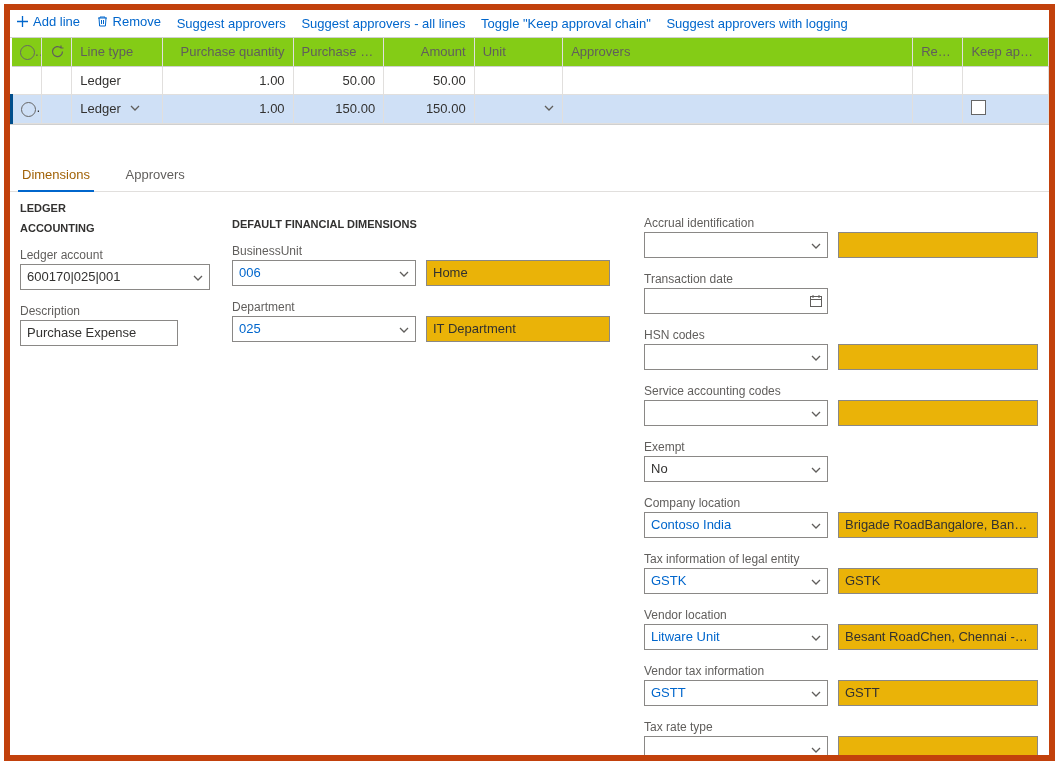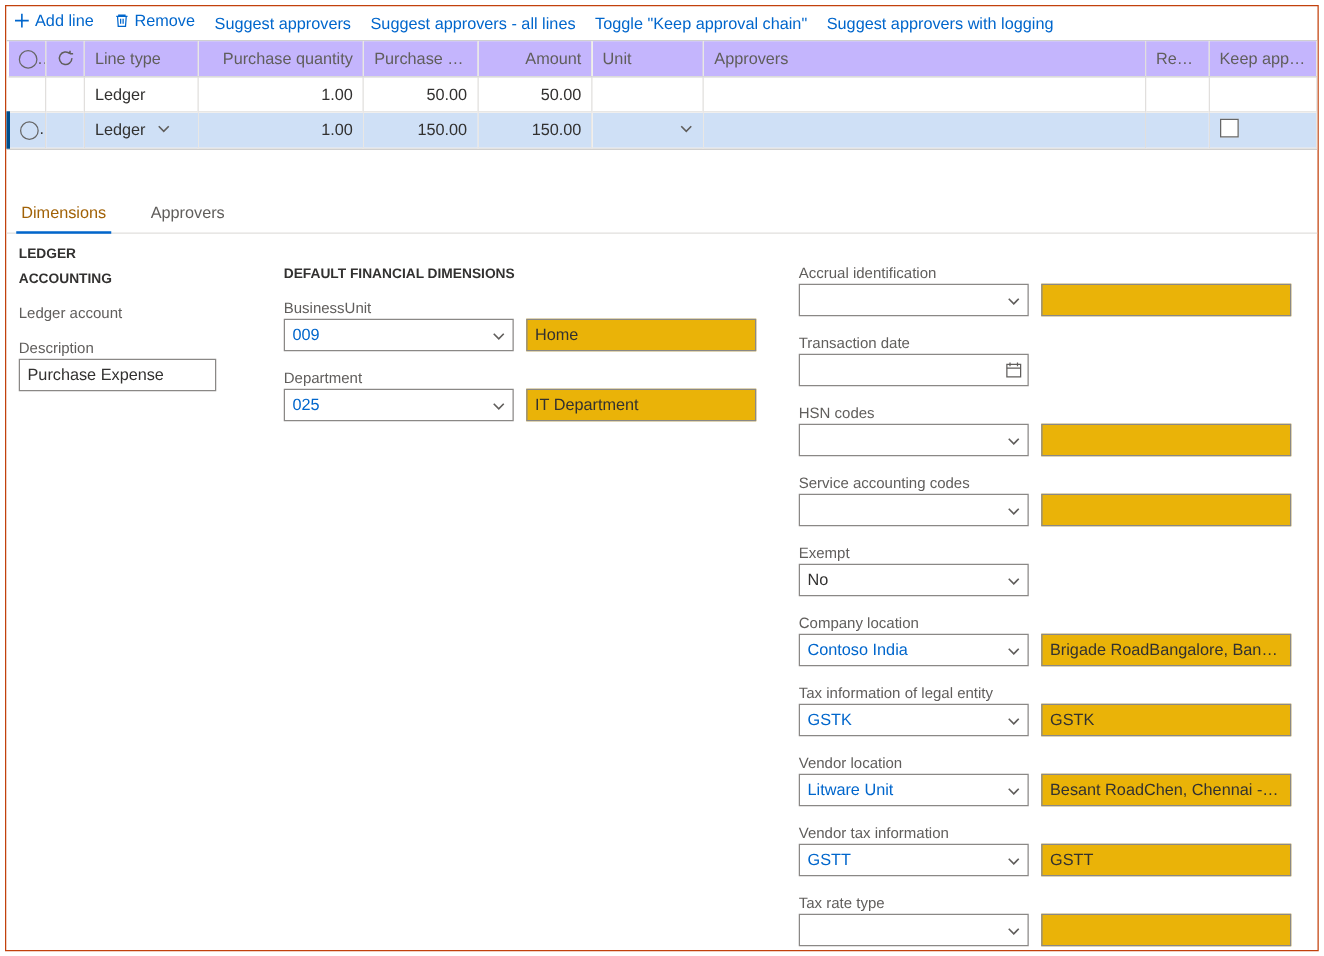--- a/index.html
+++ b/index.html
@@ -5,21 +5,21 @@
   * { box-sizing: border-box; }
   body {
     margin: 0;
     font-family: "Segoe UI", Arial, sans-serif;
     font-size: 13px;
     background: #fff;
     color: #323130;
     padding: 4px;
   }
   .frame {
-    border: 1px solid #c2410c;
+    border: 6px solid #c2410c;
     width: 1051px;
     height: 757px;
     overflow: hidden;
     position: relative;
   }
   
   .toolbar {
     padding: 4px 6px 6px 6px;
     color: #0066cc;
     font-size: 13px;
@@ -50,21 +50,21 @@
     border-right: 1px solid #e1dfdd;
     padding: 5px 8px;
     font-size: 13px;
     text-align: left;
     height: 28px;
     white-space: nowrap;
     overflow: hidden;
     text-overflow: ellipsis;
   }
   .grid th {
-    background: #c4b5fd;
+    background: #84cc16;
     font-weight: 400;
     color: #605e5c;
     border-bottom: 1px solid #d0d0d0;
   }
   .grid th.num, .grid td.num { text-align: right; }
   .grid .radio {
     width: 15px; height: 15px;
     border: 1.5px solid #666;
     border-radius: 50%;
     display: inline-block;
@@ -269,32 +269,38 @@
     <span class="tab active">Dimensions</span>
     <span class="tab">Approvers</span>
   </div>
 
   <div class="form-area">
 
     <div class="col col-ledger">
       <div class="sect-head">LEDGER</div>
       <div class="subhead">ACCOUNTING</div>
       <span class="fld-label">Ledger account</span>
+      <div class="sel" style="width:190px">
+        <span>600170|025|001</span>
+        <span class="chev2"><svg width="10" height="10" viewBox="0 0 10 10">
+              <path d="M1 3l4 4 4-4" stroke="#605e5c" fill="none" stroke-width="1.3"></path>
+            </svg></span>
+      </div>
       <span class="fld-label">Description</span>
       <div class="inp" style="width:158px">
         <span>Purchase Expense</span>
       </div>
     </div>
 
     <div class="col col-dims">
       <div class="subhead" style="margin-top:16px">DEFAULT FINANCIAL DIMENSIONS</div>
       <span class="fld-label">BusinessUnit</span>
       <div class="pair">
         <div class="sel">
-          <span class="link-val">009</span>
+          <span class="link-val">006</span>
           <span class="chev2"><svg width="10" height="10" viewBox="0 0 10 10">
                 <path d="M1 3l4 4 4-4" stroke="#605e5c" fill="none" stroke-width="1.3"></path>
               </svg></span>
         </div>
         <span class="ro">Home</span>
       </div>
       <span class="fld-label">Department</span>
       <div class="pair">
         <div class="sel">
           <span class="link-val">025</span>

